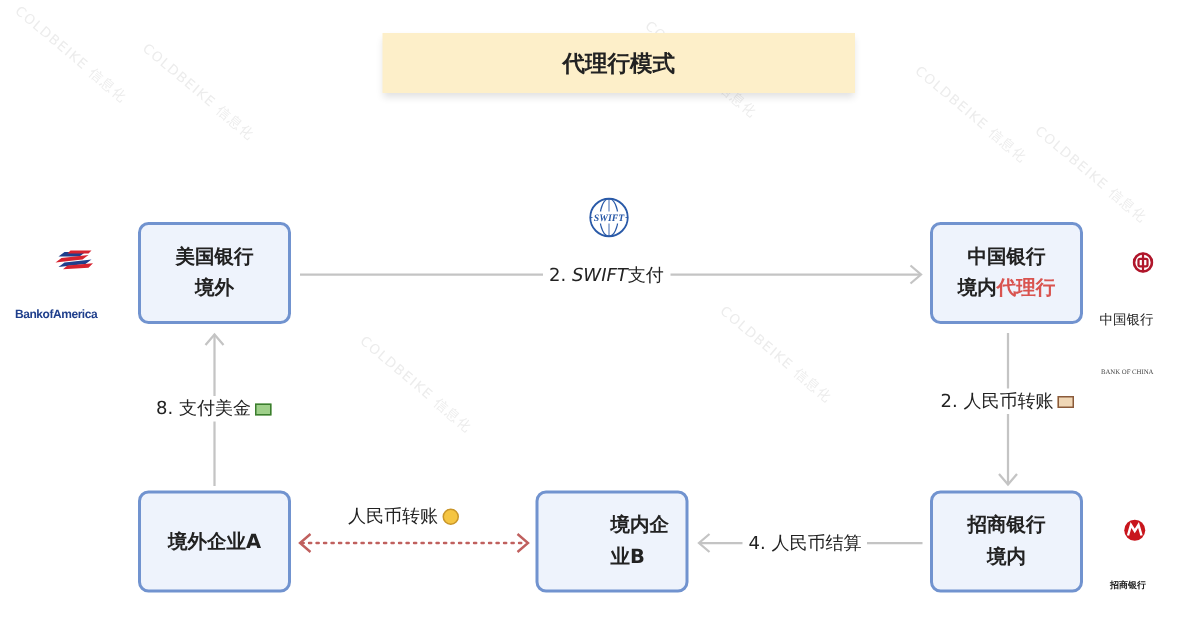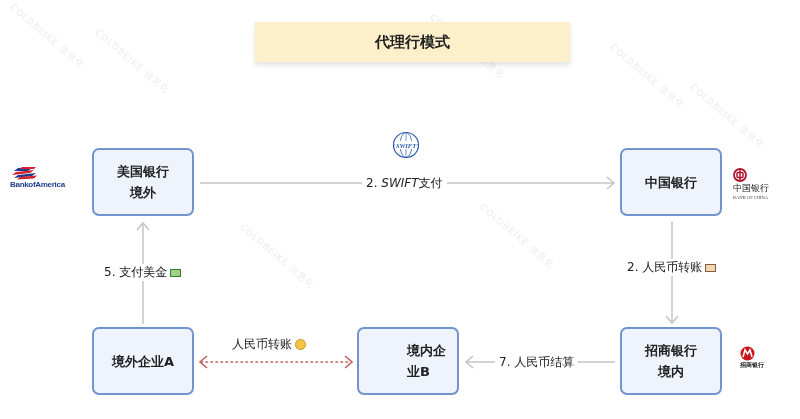--- a/index.html
+++ b/index.html
@@ -26,21 +26,21 @@
   .label {
     position: absolute; font-size: 12px; color: #222; background: #fff;
     white-space: nowrap; padding: 0 4px;
   }
   .label i { font-style: italic; }
   .watermark {
     position: absolute; font-size: 9px; color: #ececec; transform: rotate(40deg);
     white-space: nowrap; pointer-events: none; letter-spacing: 1px;
   }
   svg.lines { position: absolute; left: 0; top: 0; }
-  .logo { position: absolute; display: flex; flex-direction: column; align-items: flex-start; }
+  .logo { position: absolute; display: flex; flex-direction: column; align-items: flex-end; gap: 25px; }
   .boa-text { font-size: 8px; font-weight: bold; color: #1f3f8c; letter-spacing: -0.3px; font-family: "Liberation Sans", sans-serif; }
   .boc-cn { font-size: 9px; font-family: "DejaVu Serif", serif; color: #222; }
   .boc-en { font-size: 4.5px; color: #444; font-family: "Liberation Serif", serif; }
   .cmb-cn { font-size: 6px; font-weight: bold; color: #222; }
   .emoji-box {
     display: inline-block; width: 11px; height: 8px; vertical-align: middle;
     border: 1px solid #3b7d2e; background: #9fd08a; margin-left: 3px; box-sizing: border-box;
   }
   .emoji-box.tan { border-color: #8a5a3a; background: #f0d7b6; }
   .smiley {
@@ -83,20 +83,21 @@
     <span>代理行模式</span>
   </div>
 
 <div class="node" style="left:92px;top:148px;">
   <span>美国银行</span>
   <span>境外</span>
 </div>
 
 <div class="node" style="left:620px;top:148px;">
   <span>中国银行</span>
+  <span><span>境内</span><span class="accent">代理行</span></span>
 </div>
 
 <div class="node" style="left:92px;top:327px;">
   <span>境外企业A</span>
 </div>
 
 <div class="node" style="left:357px;top:327px;padding-left:48px;">
   <span>境内企业B</span>
 </div>
 
@@ -104,29 +105,29 @@
   <span>招商银行</span>
   <span>境内</span>
 </div>
 
 <div class="label" style="left:362px;top:175px;">
   <span>2.</span>
   <i>SWIFT</i><span>支付</span>
 </div>
 
 <div class="label" style="left:100px;top:264px;">
-  <span>5. 支付美金</span><span class="emoji-box"></span>
+  <span>8. 支付美金</span><span class="emoji-box"></span>
 </div>
 
 <div class="label" style="left:623px;top:259px;">
   <span>2. 人民币转账</span><span class="emoji-box tan"></span>
 </div>
 
 <div class="label" style="left:495px;top:354px;">
-  <span>7. 人民币结算</span>
+  <span>4. 人民币结算</span>
 </div>
 
 <div class="label" style="left:228px;top:336px;">
   <span>人民币转账</span><span class="smiley"></span>
 </div>
 
 <div class="logo" style="left:392px;top:131px;">
   <svg width="28" height="28" viewBox="0 0 28 28">
     <circle cx="14" cy="14" r="12.5" fill="#fff" stroke="#2a5aa8" stroke-width="1.2"></circle>
     <ellipse cx="14" cy="14" rx="6" ry="12.5" fill="none" stroke="#2a5aa8" stroke-width="0.8"></ellipse>

